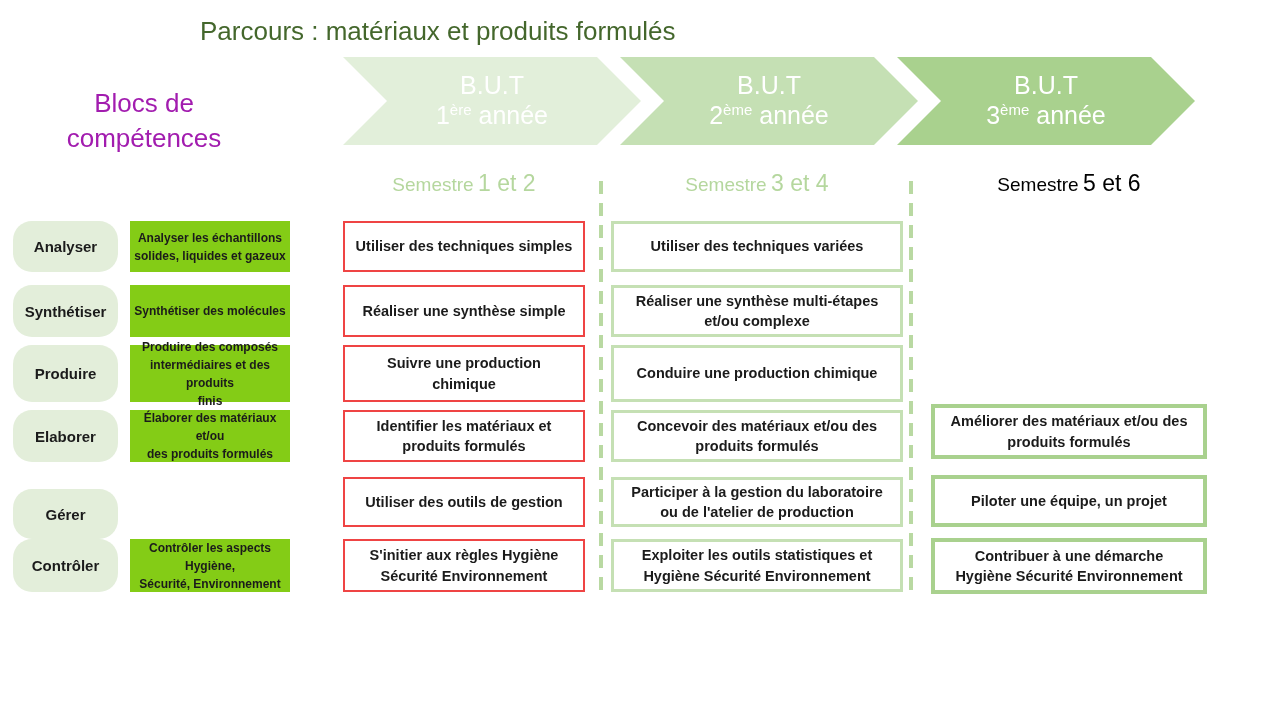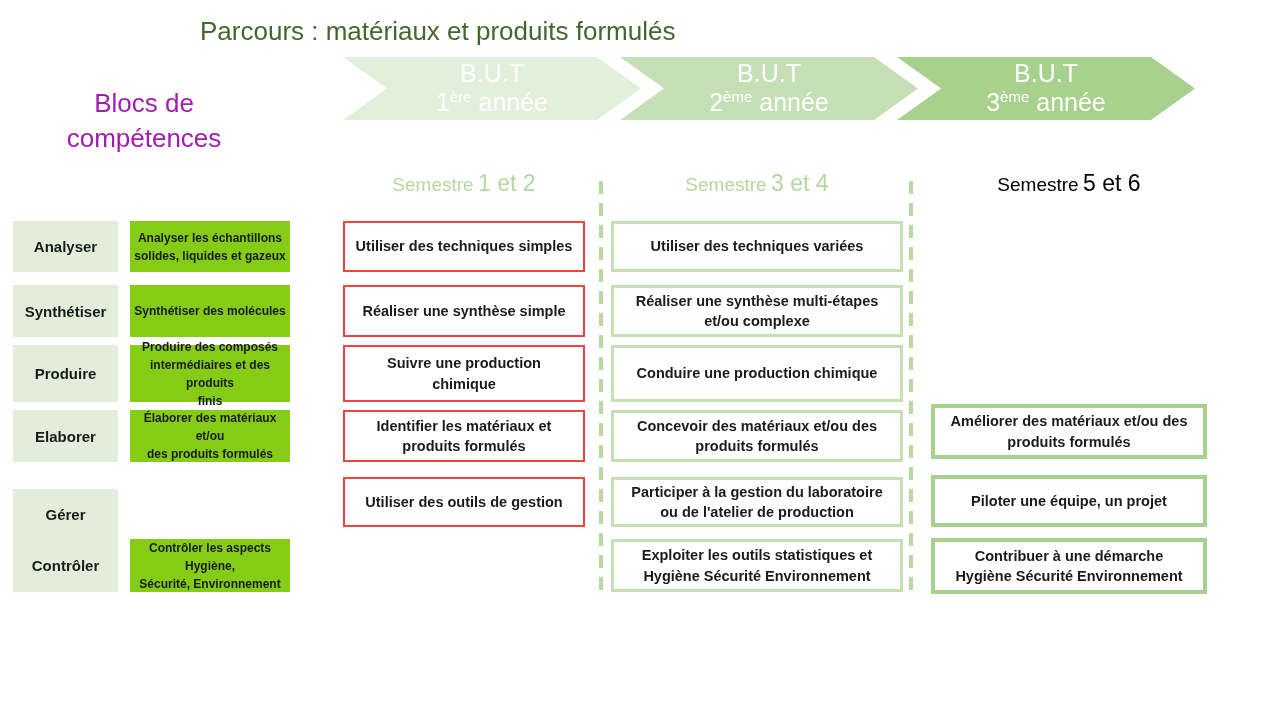--- a/index.html
+++ b/index.html
@@ -4,21 +4,21 @@
 <style>
   html,body { margin:0; padding:0; background:#ffffff; }
   body { font-family:"Liberation Sans", sans-serif; }
   .canvas { position:relative; width:1280px; height:720px; background:#ffffff; overflow:hidden; }
 
   .title { position:absolute; left:200px; top:16px; font-size:26px; color:#44672c; }
 
   .blocs-header { position:absolute; left:28px; top:86px; width:232px; text-align:center;
                   font-size:26px; line-height:1.35; color:#a21caf; white-space:pre-line; }
 
-  .chev { position:absolute; top:57px; height:63px; width:298px; color:#ffffff;
+  .chev { position:absolute; top:57px; height:88px; width:298px; color:#ffffff;
           display:flex; flex-direction:column; align-items:center; justify-content:center;
           line-height:1.18; text-align:right;
           clip-path:polygon(44px 50%, 0px 0px, 254px 0px, 298px 50%, 254px 100%, 0px 100%); }
   .chev1 { left:343px; } .chev2 { left:620px; } .chev3 { left:897px; }
   .chev .l1 { font-size:25px; }
   .chev .l2 { font-size:25px; }
   .chev sup { font-size:0.60em; }
 
   .sem { position:absolute; top:170px; text-align:center; }
   .sem .w { font-size:19px; }
@@ -27,21 +27,21 @@
   .sem34 { left:611px; width:292px; color:#b5d79e; }
   .sem56 { left:931px; width:276px; color:#000000; }
 
   .vdash { position:absolute; top:181px; width:4px; height:416px;
            background:repeating-linear-gradient(to bottom, #b9d9a2 0 13px, transparent 13px 22px); }
   .vd1 { left:599px; } .vd2 { left:909px; }
 
   .cell { position:absolute; box-sizing:border-box; display:flex; align-items:center;
           justify-content:center; text-align:center; font-weight:bold; color:#1b1b1b;
           white-space:pre-line; padding:2px 4px; }
-  .colA { left:13px;  width:105px; background:#e3eeda; font-size:15px; }
+  .colA { left:13px;  width:105px; background:#e3eeda; font-size:15px;border-radius:19px; }
   .colB { left:130px; width:160px; background:#84cc16; font-size:12px; line-height:1.5; }
   .colC { left:343px; width:242px; background:#ffffff; border:2px solid #ef4444; font-size:14.5px; line-height:1.4; }
   .colD { left:611px; width:292px; background:#ffffff; border:3px solid #c5e0b4; font-size:14.5px; line-height:1.4; }
   .colE { left:931px; width:276px; background:#ffffff; border:4px solid #a9d18e; font-size:14.5px; line-height:1.4; }
 </style>
 </head>
 <body>
 
 <div class="canvas">
 
@@ -102,18 +102,20 @@
 
   <div class="cell colA" style="top:489px;height:50px">Gérer</div>
   <div class="cell colC" style="top:477px;height:50px">Utiliser des outils de gestion</div>
   <div class="cell colD" style="top:477px;height:50px">Participer à la gestion du laboratoire
 ou de l'atelier de production</div>
   <div class="cell colE" style="top:475px;height:52px">Piloter une équipe, un projet</div>
 
   <div class="cell colA" style="top:539px;height:53px">Contrôler</div>
   <div class="cell colB" style="top:539px;height:53px">Contrôler les aspects Hygiène,
 Sécurité, Environnement</div>
+  <div class="cell colC" style="top:539px;height:53px">S'initier aux règles Hygiène
+Sécurité Environnement</div>
   <div class="cell colD" style="top:539px;height:53px">Exploiter les outils statistiques et
 Hygiène Sécurité Environnement</div>
   <div class="cell colE" style="top:538px;height:56px">Contribuer à une démarche
 Hygiène Sécurité Environnement</div>
 
 </div>
 
 </body></html>

